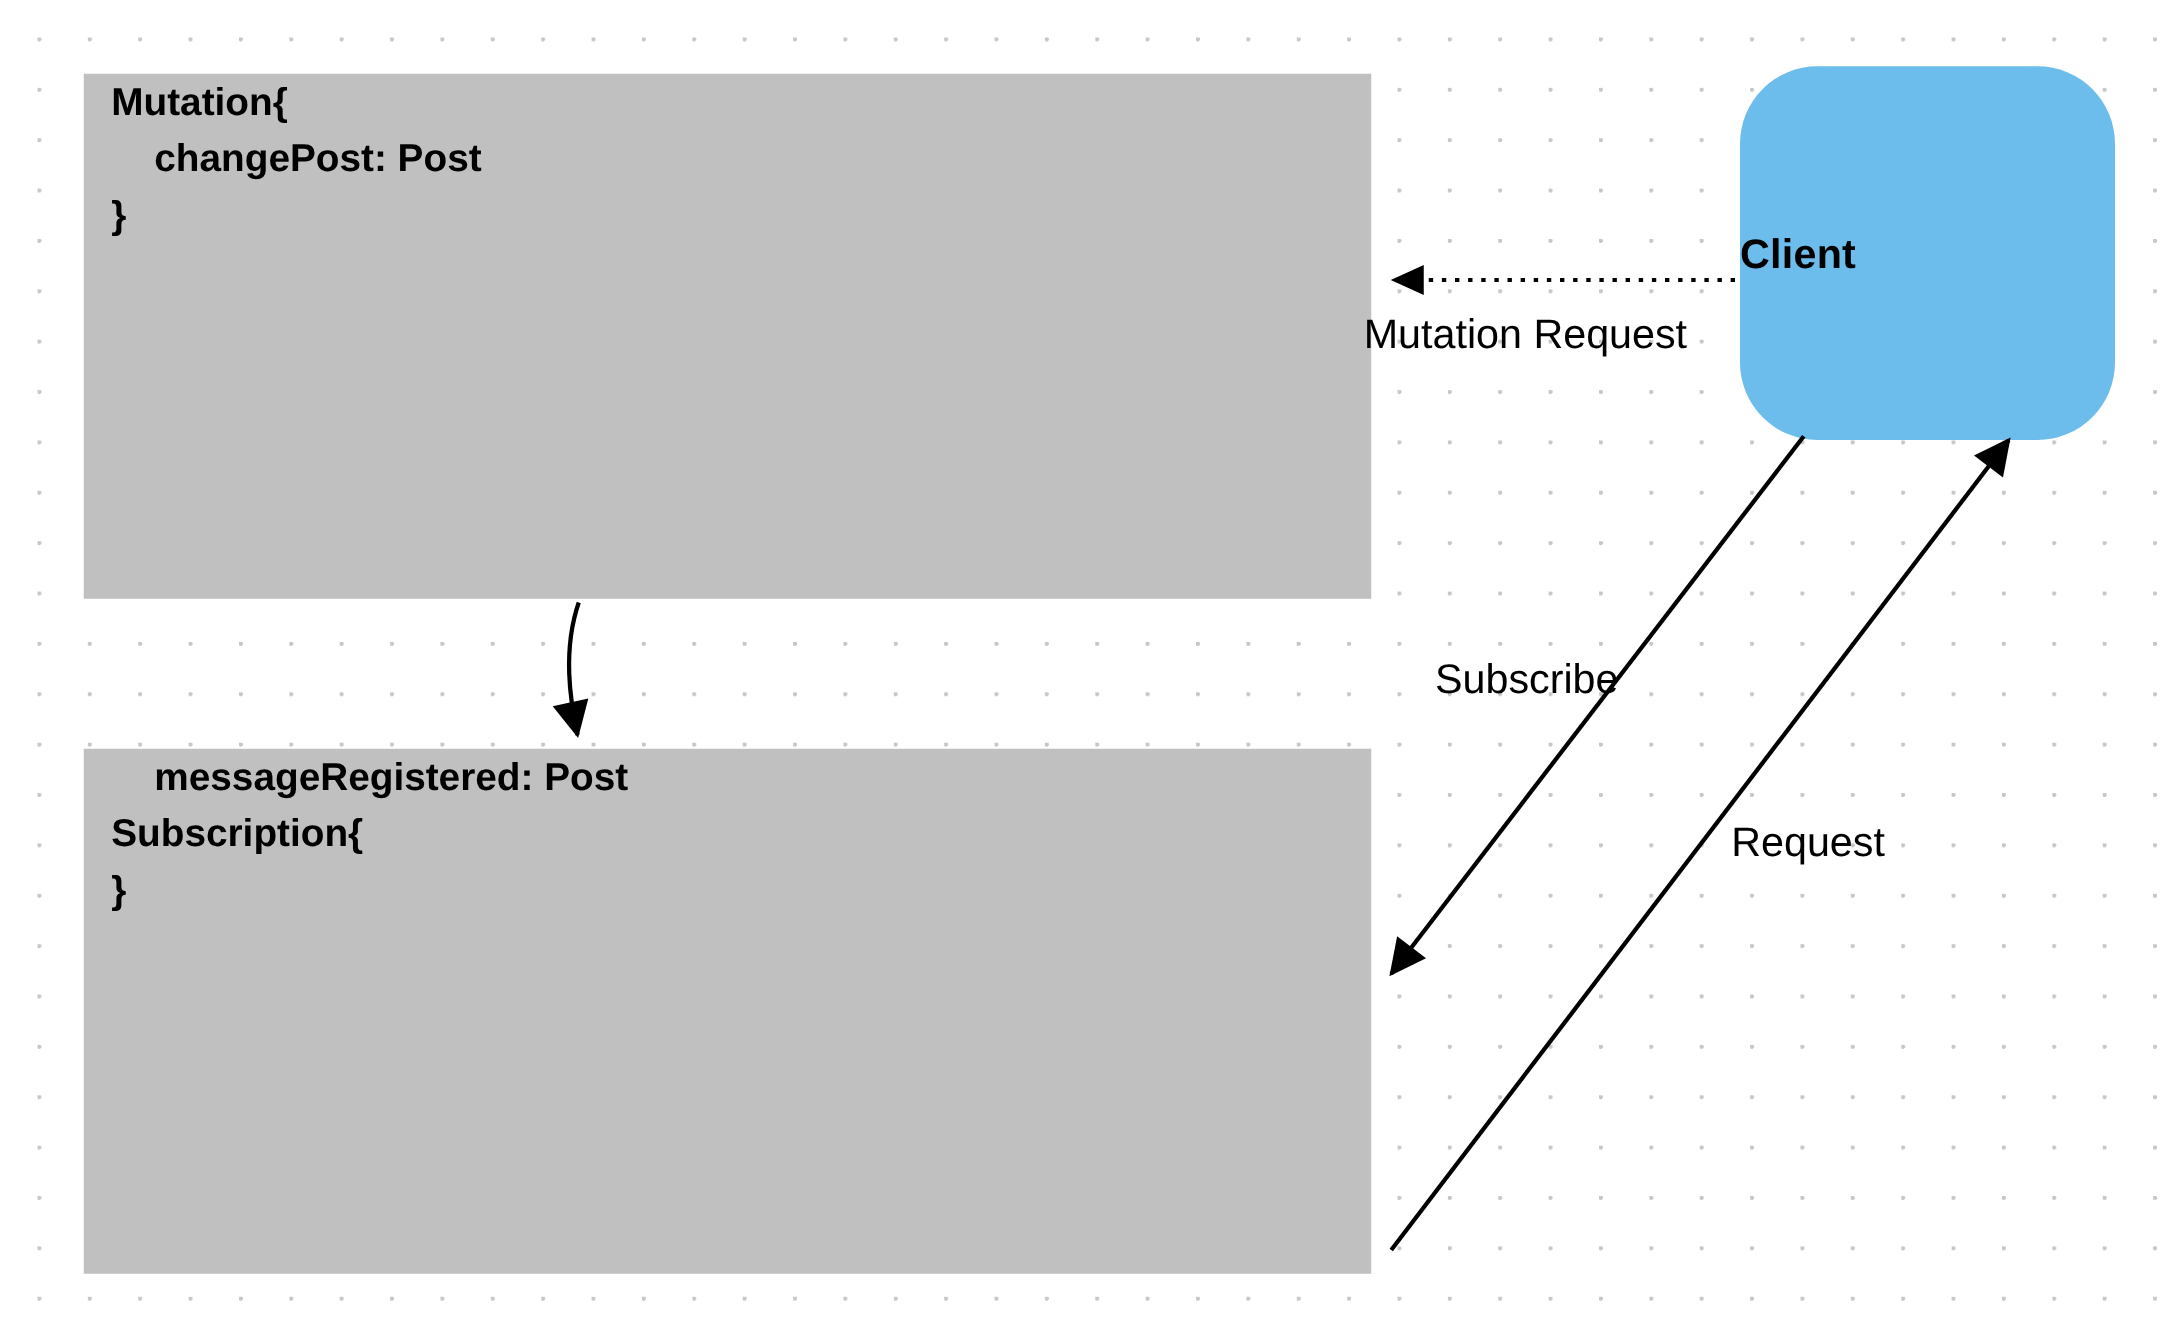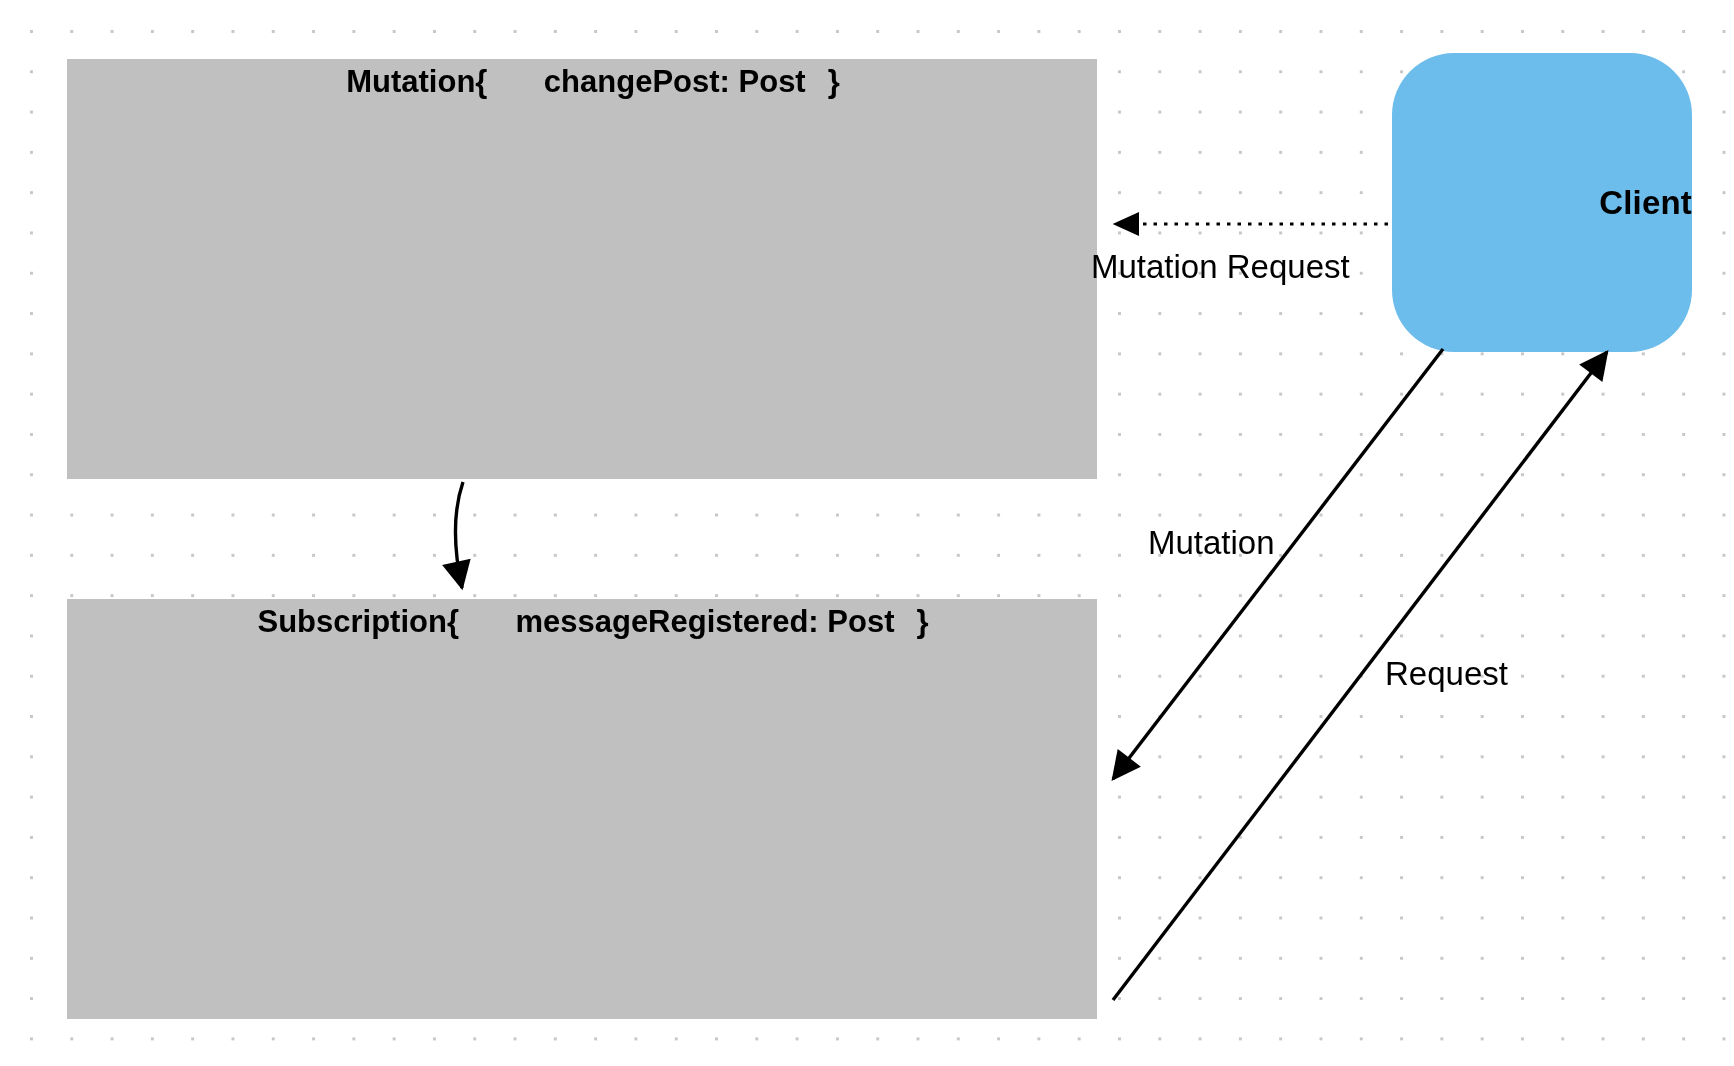--- a/index.html
+++ b/index.html
@@ -17,41 +17,40 @@
     background-position: 30px 30px;
     overflow: hidden;
     font-family: "Liberation Sans", sans-serif;
   }
 
   .node-box {
     position: absolute;
     background: #c0c0c0;
     box-sizing: border-box;
     display: flex;
-    flex-direction: row;
-    justify-content: center;
+    flex-direction: column;
   }
 
   .code-line {
     color: #000000;
     font-family: "Liberation Sans", sans-serif;
     font-weight: bold;
     font-size: 31px;
     line-height: 45px;
     white-space: pre;
     padding-left: 22px;
   }
 
   .client-box {
     position: absolute;
     background: #6cbdeb;
     border-radius: 62px;
     display: flex;
     align-items: center;
-    justify-content: flex-end;
+    justify-content: flex-start;
   }
   .client-label {
     color: #000000;
     font-family: "Liberation Sans", sans-serif;
     font-weight: bold;
     font-size: 33px;
     letter-spacing: 0.2px;
   }
 
   .edge-label {
@@ -78,22 +77,22 @@
 
 <div id="canvas">
 
   <div class="node-box" style="left:67px; top:59px; width:1030px; height:420px;">
     <div class="code-line">Mutation{</div>
     <div class="code-line">    changePost: Post</div>
     <div class="code-line">}</div>
   </div>
 
   <div class="node-box" style="left:67px; top:599px; width:1030px; height:420px;">
+    <div class="code-line">    messageRegistered: Post</div>
     <div class="code-line">Subscription{</div>
-    <div class="code-line">    messageRegistered: Post</div>
     <div class="code-line">}</div>
   </div>
 
   <div class="client-box" style="left:1392px; top:53px; width:300px; height:299px;">
     <span class="client-label">Client</span>
   </div>
 
   <svg class="overlay" viewBox="0 0 1734 1066">
     <defs>
       <marker id="arrowFilled" viewBox="0 0 12 12" refX="10" refY="6" markerWidth="9" markerHeight="9" orient="auto-start-reverse">
@@ -107,16 +106,16 @@
     <line x1="1388" y1="224" x2="1115" y2="224" stroke="#000000" stroke-width="3.2" stroke-dasharray="3.5,7" marker-end="url(#arrowFilled)"></line>
 
     <path d="M 463 482 C 450 520, 456 560, 462 588" stroke="#000000" stroke-width="3.4" fill="none" marker-end="url(#arrowOpen)"></path>
 
     <line x1="1443" y1="349" x2="1113" y2="779" stroke="#000000" stroke-width="3.4" marker-end="url(#arrowOpen)"></line>
 
     <line x1="1113" y1="1000" x2="1607" y2="352" stroke="#000000" stroke-width="3.4" marker-end="url(#arrowOpen)"></line>
   </svg>
 
   <div class="edge-label" style="left:1091px; top:248px;">Mutation Request</div>
-  <div class="edge-label" style="left:1148px; top:524px;">Mutation</div>
+  <div class="edge-label" style="left:1148px; top:524px;">Subscribe</div>
   <div class="edge-label" style="left:1385px; top:655px;">Request</div>
 
 </div>
 
 </body></html>

